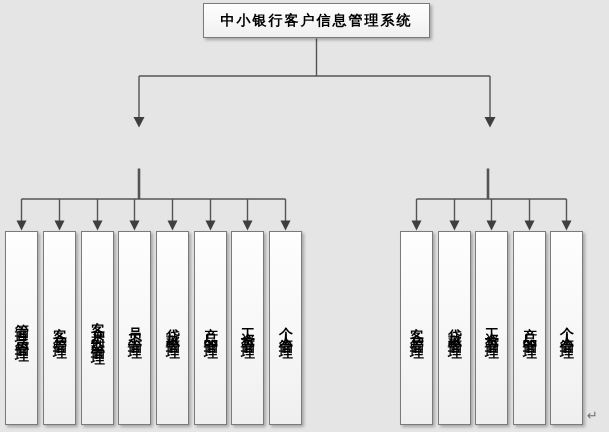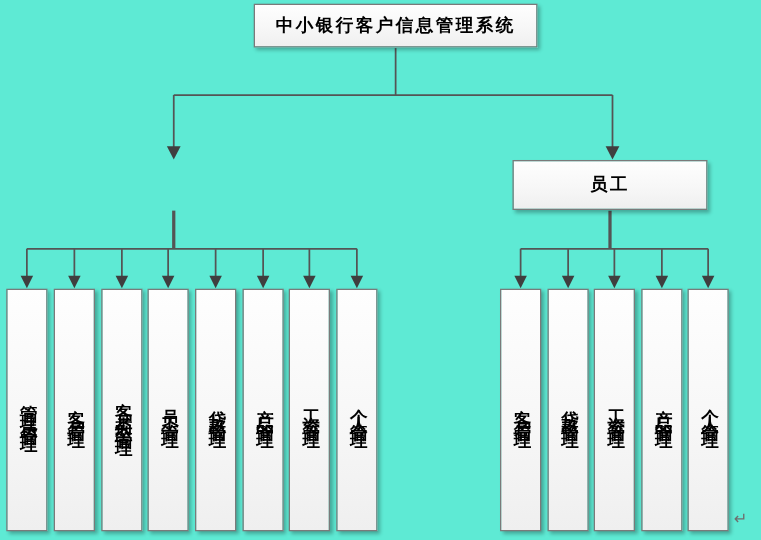--- a/index.html
+++ b/index.html
@@ -1,20 +1,20 @@
 <!DOCTYPE html>
 <html><head>
 <meta charset="utf-8">
 <style>
   html, body { margin: 0; padding: 0; background: #ffffff; }
   #stage {
     position: relative;
     width: 609px;
     height: 432px;
-    background: #5eead4;
+    background: #e5e5e5;
     font-family: "Liberation Serif", "DejaVu Serif", serif;
     overflow: hidden;
   }
   #connectors {
     position: absolute;
     left: 0; top: 0;
     width: 609px; height: 432px;
   }
   .node {
     position: absolute;
@@ -119,23 +119,20 @@
       <polygon points="486.5,220.5 496.5,220.5 491.5,230.5"></polygon>
       <polygon points="524.5,220.5 534.5,220.5 529.5,230.5"></polygon>
       <polygon points="561.5,220.5 571.5,220.5 566.5,230.5"></polygon>
     </g>
   </svg>
 
   <div class="node" id="node-root">
     <span class="hlabel">中小银行客户信息管理系统</span>
   </div>
 
-  <div class="node" id="node-staff">
-    <span class="hlabel">员工</span>
-  </div>
 
   <div class="node vbox ac0">
     <span class="vlabel">管理员管理</span>
   </div>
   <div class="node vbox ac1">
     <span class="vlabel">客户管理</span>
   </div>
   <div class="node vbox ac2">
     <span class="vlabel">客户类型管理</span>
   </div>

